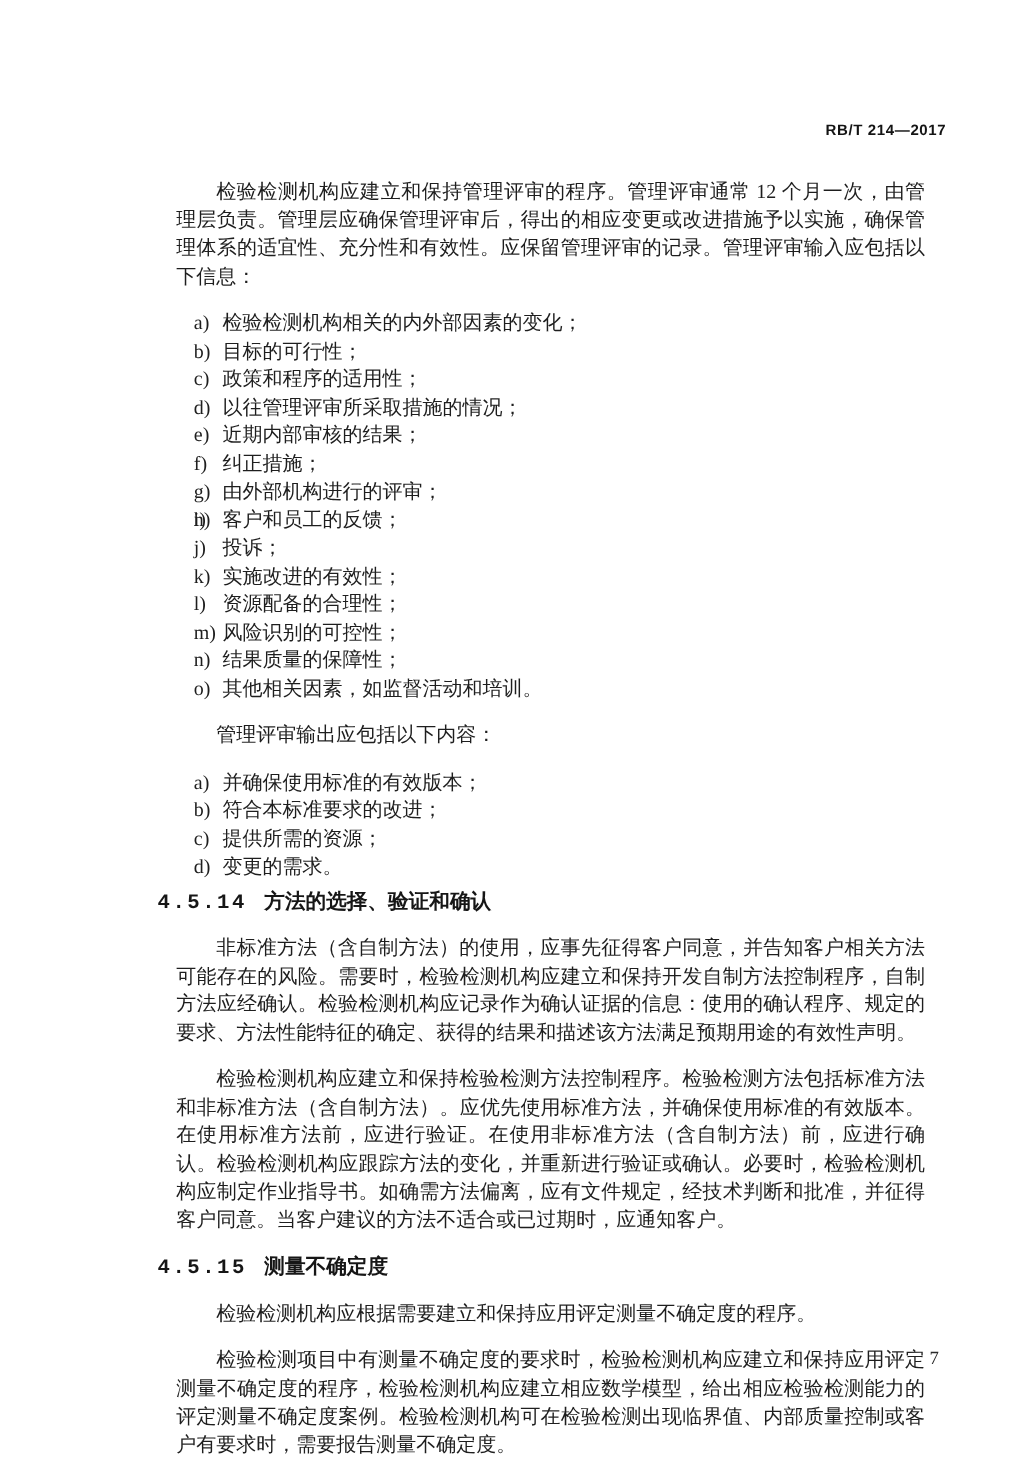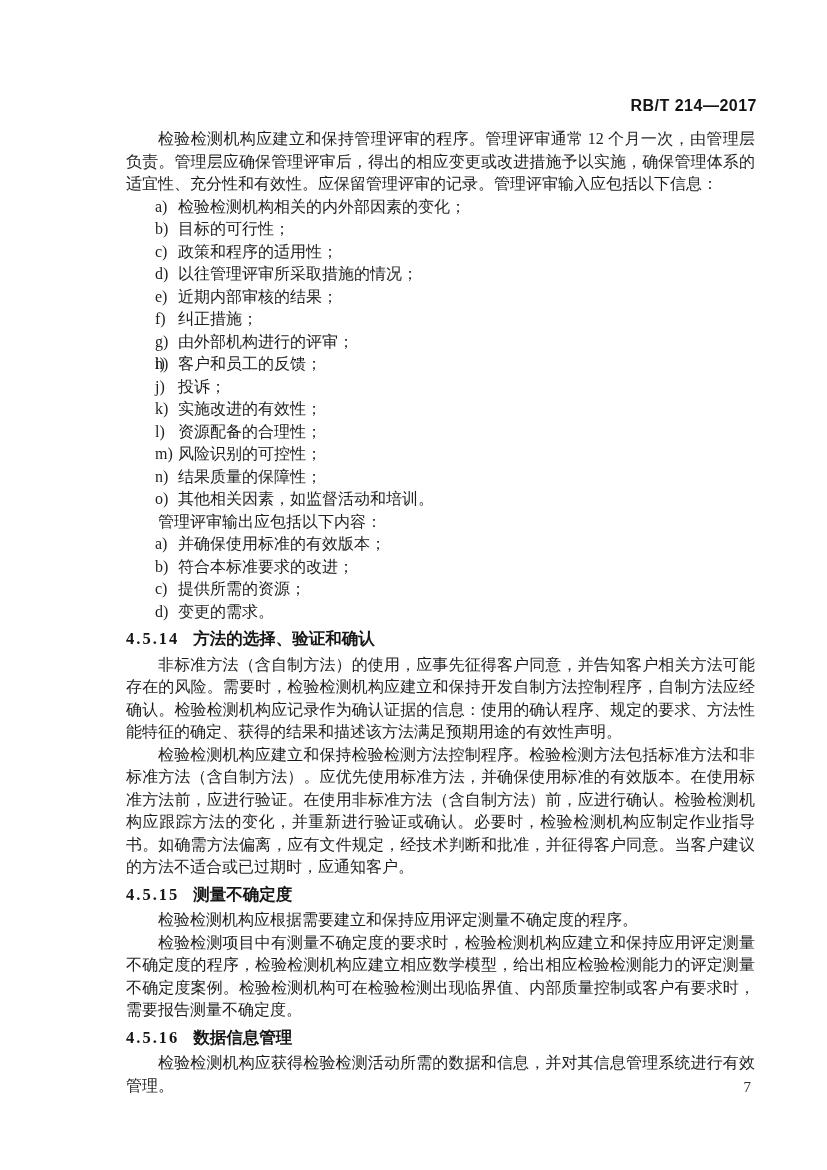--- a/index.html
+++ b/index.html
@@ -11,51 +11,51 @@
     color: #1e1e1e;
     font-family: "Liberation Serif", "DejaVu Serif", serif;
     overflow: hidden;
   }
   .doc-header {
     position: absolute;
     top: 97px;
     right: 70px;
     font-family: "Liberation Sans", "DejaVu Sans", sans-serif;
     font-weight: 600;
-    font-size: 16px;
+    font-size: 12px;
     letter-spacing: 0.5px;
     color: #141414;
     text-align: center;
   }
   .content {
     position: absolute;
     left: 126px;
     right: 72px;
     top: 128px;
     font-size: 16px;
     line-height: 22.5px;
     text-align: justify;
   }
   p.para {
-    margin: 0;
+    margin: 15px;
     text-indent: 2em;
   }
   .list { margin: 0; padding: 0; }
   .list-item {
     position: relative;
     padding-left: 52px;
   }
   .list-item .lbl {
     position: absolute;
     left: 29px;
     top: 0;
   }
   .sec-heading {
     margin: 5px 0 3px 0;
-    font-family: Liberation Serif, serif;
+    font-family: Liberation Mono, monospace;
     font-weight: bold;
     font-size: 16.5px;
     color: #161616;
     text-align: left;
   }
   .sec-heading .sec-num {
     letter-spacing: 2px;
     margin-right: 14px;
   }
   .page-footer {

